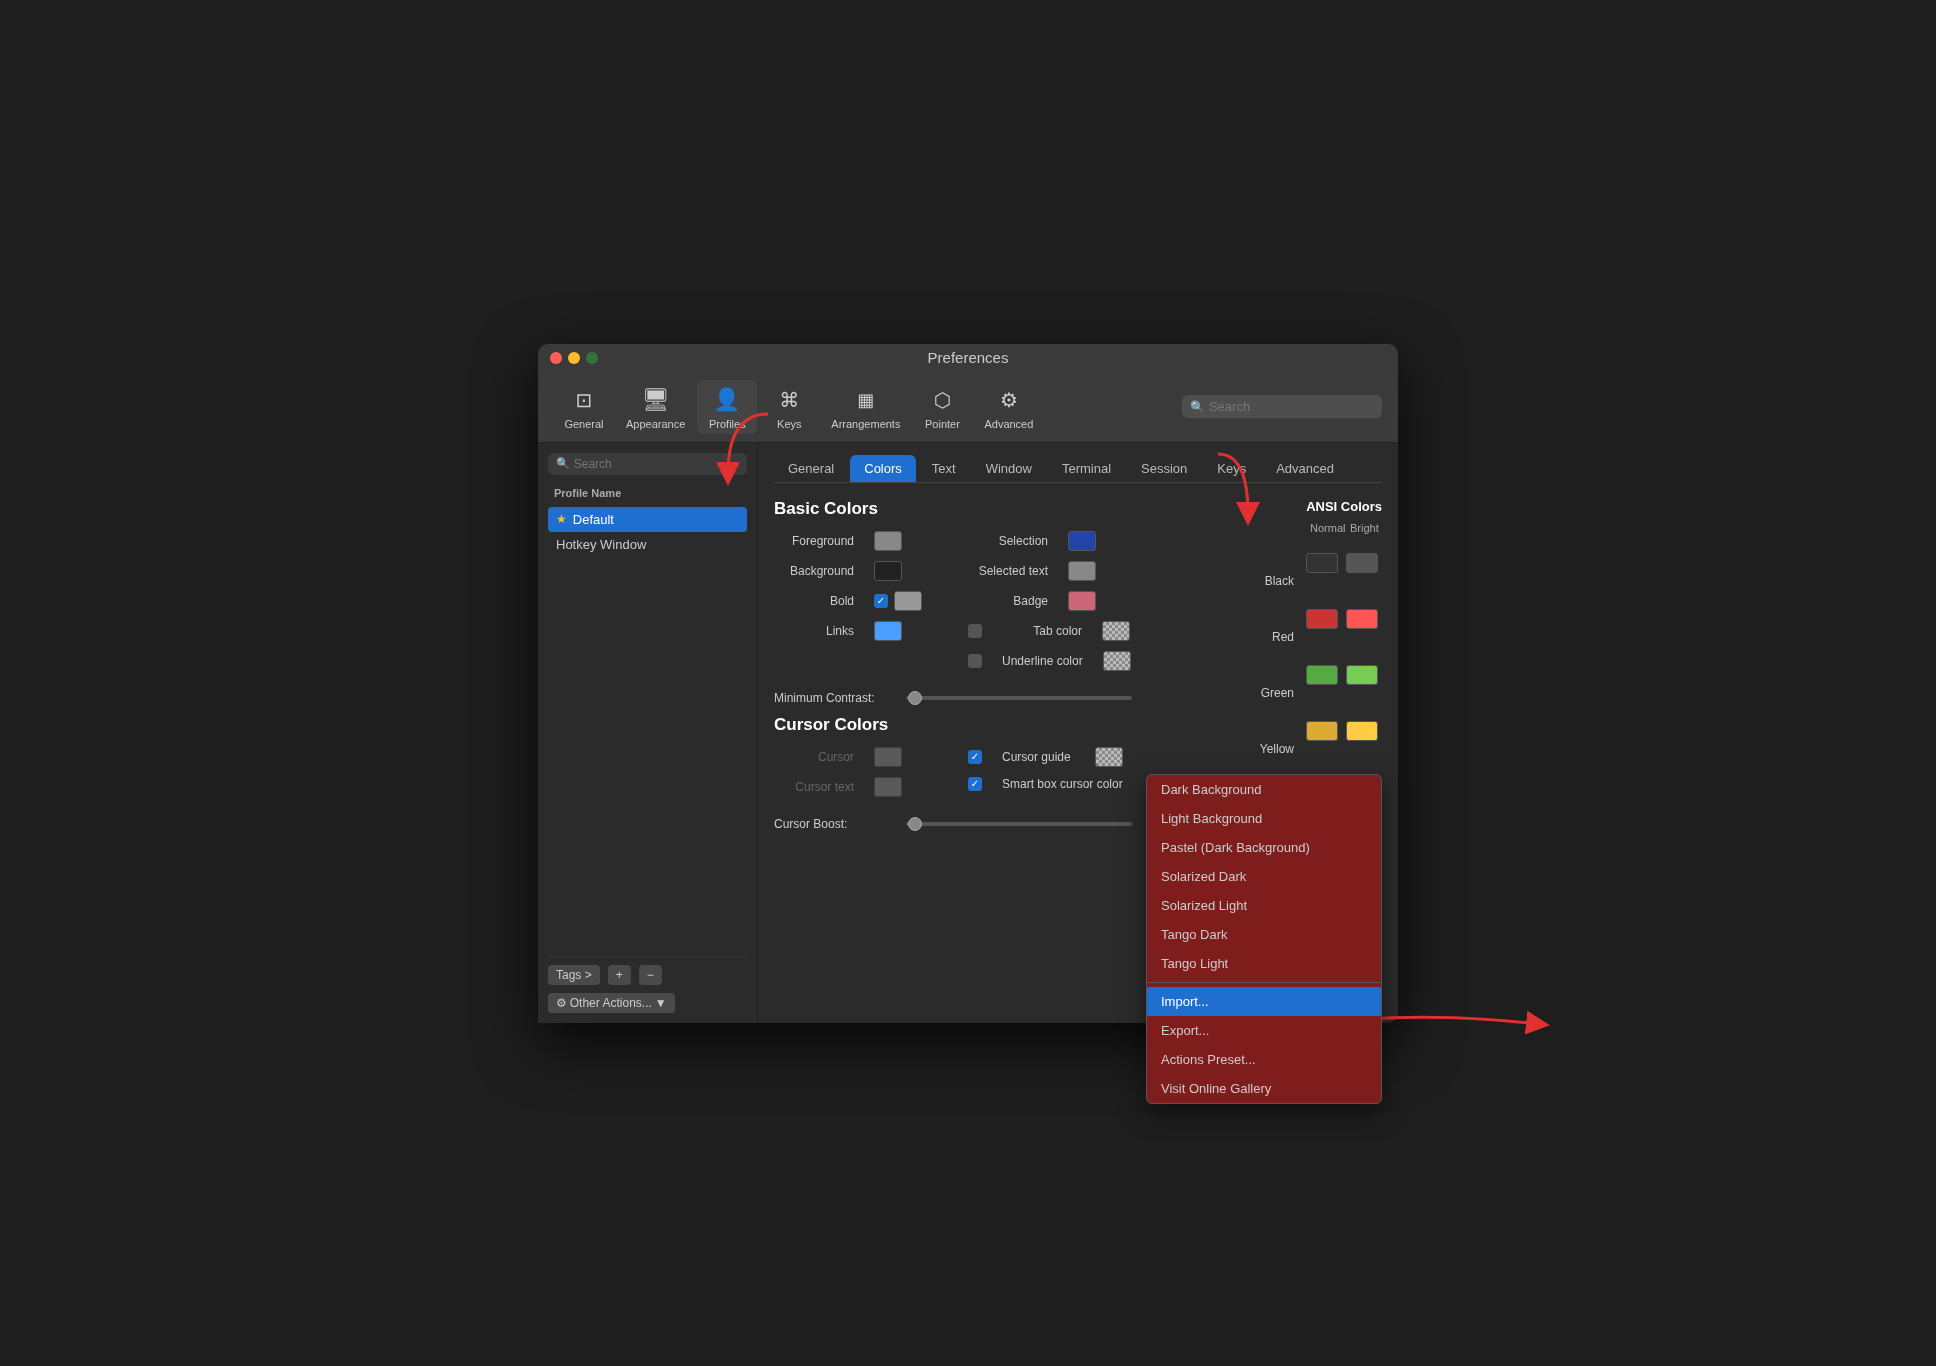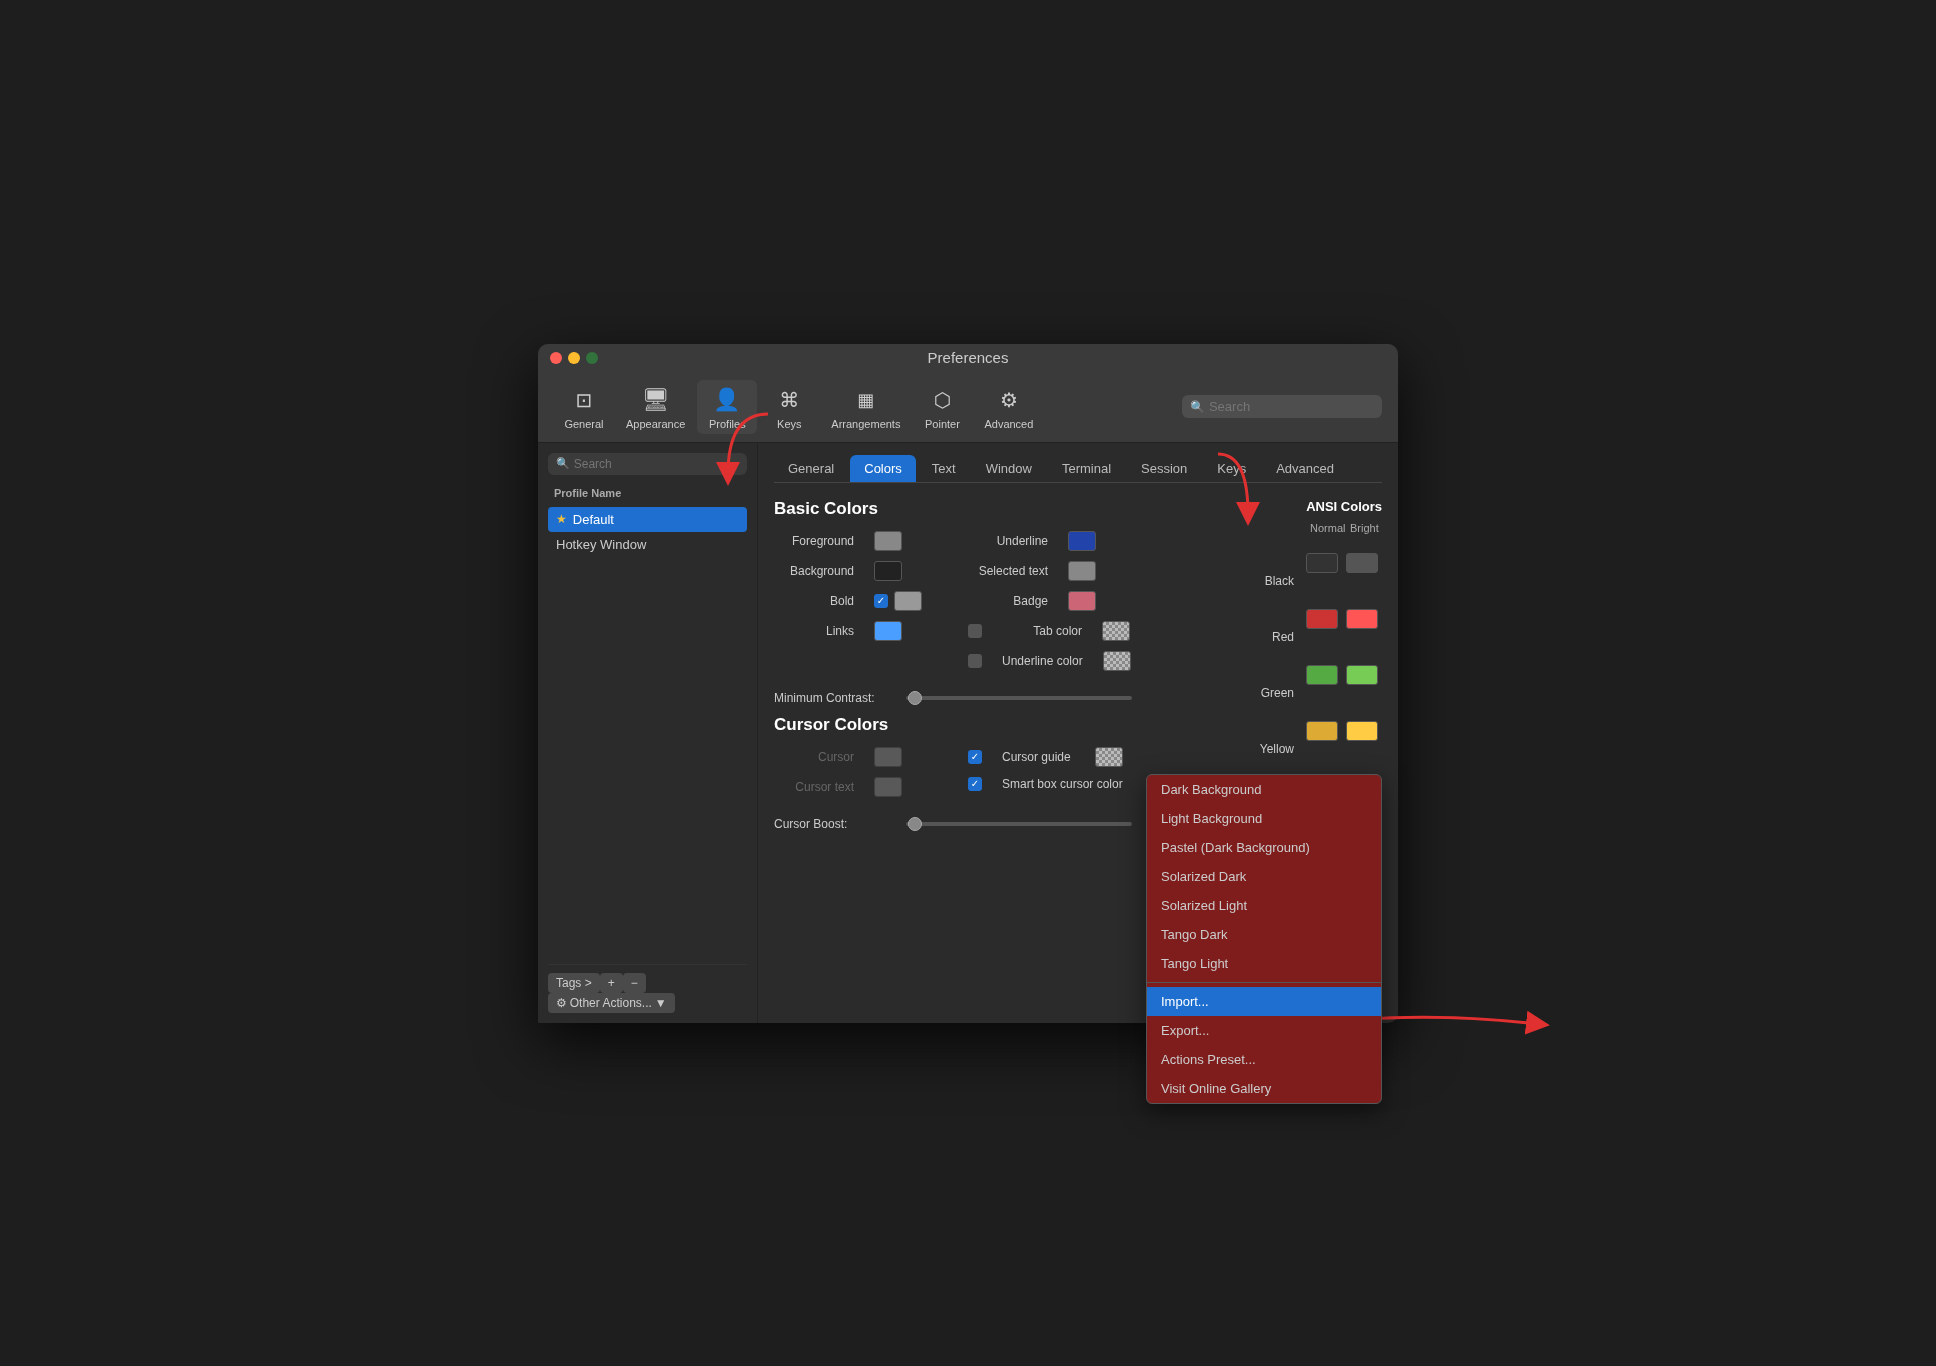--- a/index.html
+++ b/index.html
@@ -160,21 +160,21 @@
       background: #1e6fcf;
       color: white;
     }
     .profile-item .star { color: #f0c040; font-size: 12px; }
 
     .sidebar-bottom {
       border-top: 1px solid #333;
       padding-top: 8px;
       display: flex;
       align-items: center;
-      gap: 0;
+      gap: 8px;
       flex-wrap: wrap;
     }
     .sidebar-btn {
       background: #4a4a4a;
       border: none;
       border-radius: 4px;
       color: #ccc;
       font-size: 12px;
       padding: 3px 8px;
       cursor: pointer;
@@ -524,21 +524,21 @@
                 </div>
               </div>
               <div class="color-row">
                 <span class="color-label">Links</span>
                 <div class="color-swatch" style="background:#4a9eff;"></div>
               </div>
             </div>
 
             <div class="col-right">
               <div class="color-row">
-                <span class="color-label">Underline</span>
+                <span class="color-label">Selection</span>
                 <div class="color-swatch" style="background:#2244aa;"></div>
               </div>
               <div class="color-row">
                 <span class="color-label">Selected text</span>
                 <div class="color-swatch" style="background:#888;"></div>
               </div>
               <div class="color-row">
                 <span class="color-label">Badge</span>
                 <div class="color-swatch" style="background:#cc6677;"></div>
               </div>

